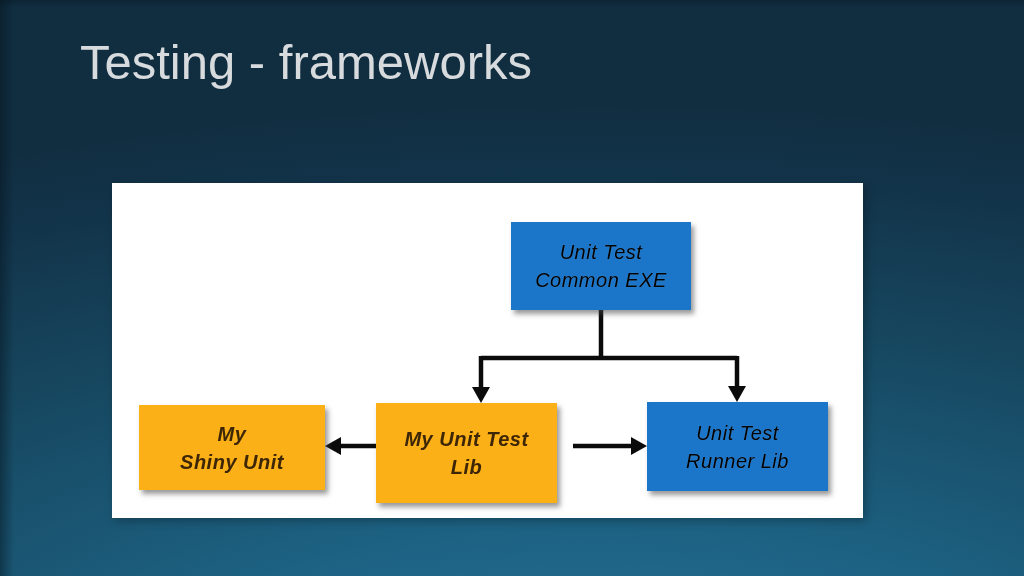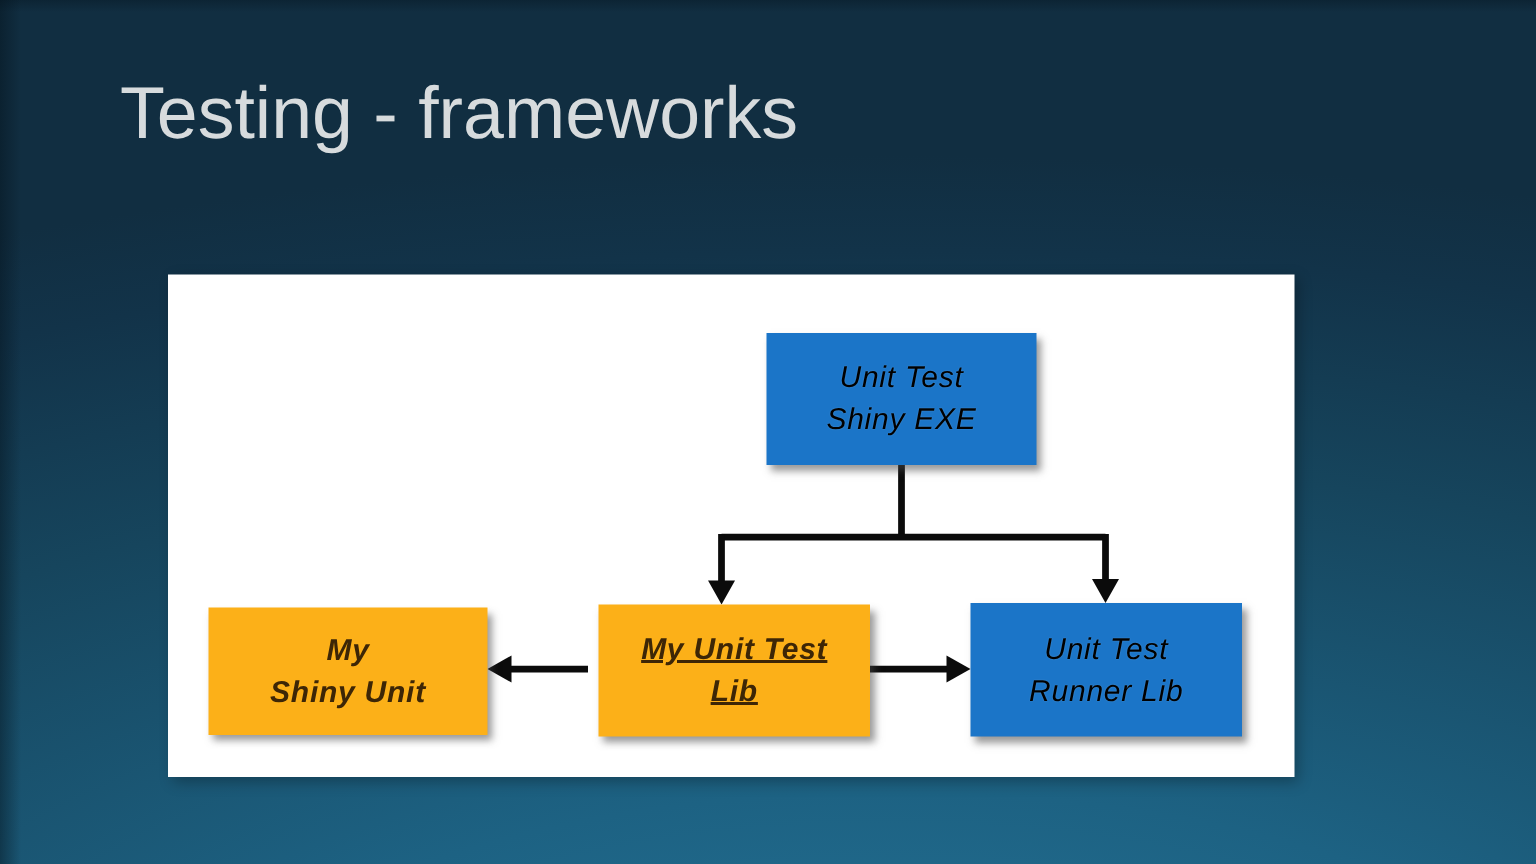--- a/index.html
+++ b/index.html
@@ -24,21 +24,21 @@
     position: absolute;
     inset: 0;
     pointer-events: none;
     background:
       linear-gradient(90deg, rgba(4,18,28,0.45) 0px, rgba(4,18,28,0.0) 14px),
       linear-gradient(180deg, rgba(4,18,28,0.35) 0px, rgba(4,18,28,0.0) 8px);
   }
   .slide-title {
     position: absolute;
     left: 80px;
-    top: 48px;
+    top: 34px;
     font-size: 49px;
     font-weight: 300;
     letter-spacing: 0px;
     color: #d7dbdd;
   }
   .panel {
     position: absolute;
     left: 112px;
     top: 183px;
     width: 751px;
@@ -58,21 +58,21 @@
     line-height: 28px;
     letter-spacing: 0.5px;
     box-shadow: 3px 4px 5px rgba(70,70,70,0.55);
   }
   .node.blue   { background: #1b75c8; color: #000000; }
   .node.orange { background: #fcb018; color: #3d2606; font-weight: bold; }
   .node.blue .line { text-shadow: 0 0 1px rgba(255,255,255,0.25); }
 
   .node-runner { left: 399px; top: 39px;  width: 180px; height: 88px; }
   .node-shiny  { left: 27px;  top: 222px; width: 186px; height: 85px; }
-  .node-mylib  { left: 287px; top: 220px; width: 181px; height: 88px; text-decoration: underline; }
+  .node-mylib  { left: 264px; top: 220px; width: 181px; height: 100px; }
   .node-common { left: 535px; top: 219px; width: 181px; height: 89px; }
 
   .connectors {
     position: absolute;
     left: 0; top: 0;
     width: 751px;
     height: 335px;
     pointer-events: none;
   }
 </style>
@@ -103,21 +103,21 @@
       <g fill="#0b0b0b" stroke="none">
         <polygon points="360,204 378,204 369,220"></polygon>
         <polygon points="616,203 634,203 625,219"></polygon>
         <polygon points="229,254 229,272 213,263"></polygon>
         <polygon points="519,254 519,272 535,263"></polygon>
       </g>
     </svg>
 
     <div class="node blue node-runner">
       <div class="line">Unit Test</div>
-      <div class="line">Shiny EXE</div>
+      <div class="line">Common EXE</div>
     </div>
 
     <div class="node orange node-shiny">
       <div class="line">My</div>
       <div class="line">Shiny Unit</div>
     </div>
 
     <div class="node orange node-mylib">
       <div class="line">My Unit Test</div>
       <div class="line">Lib</div>

